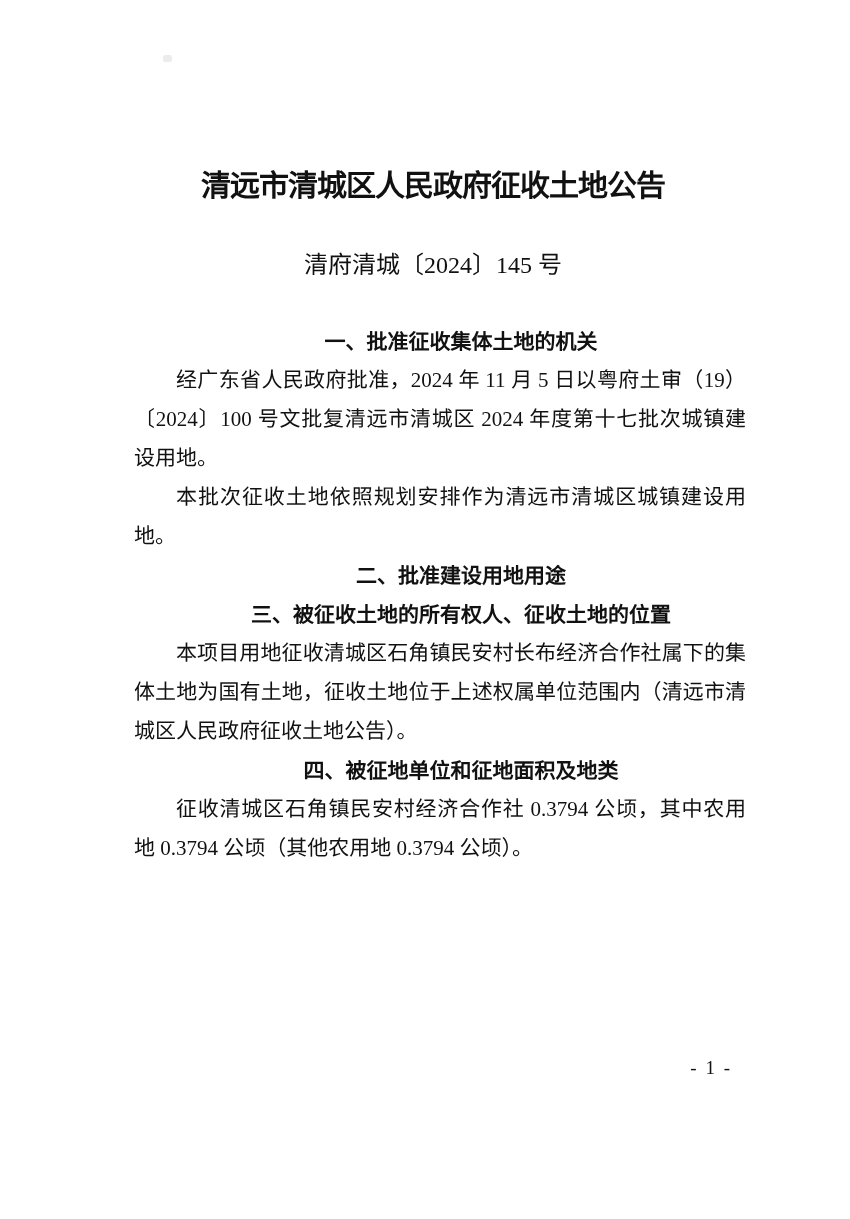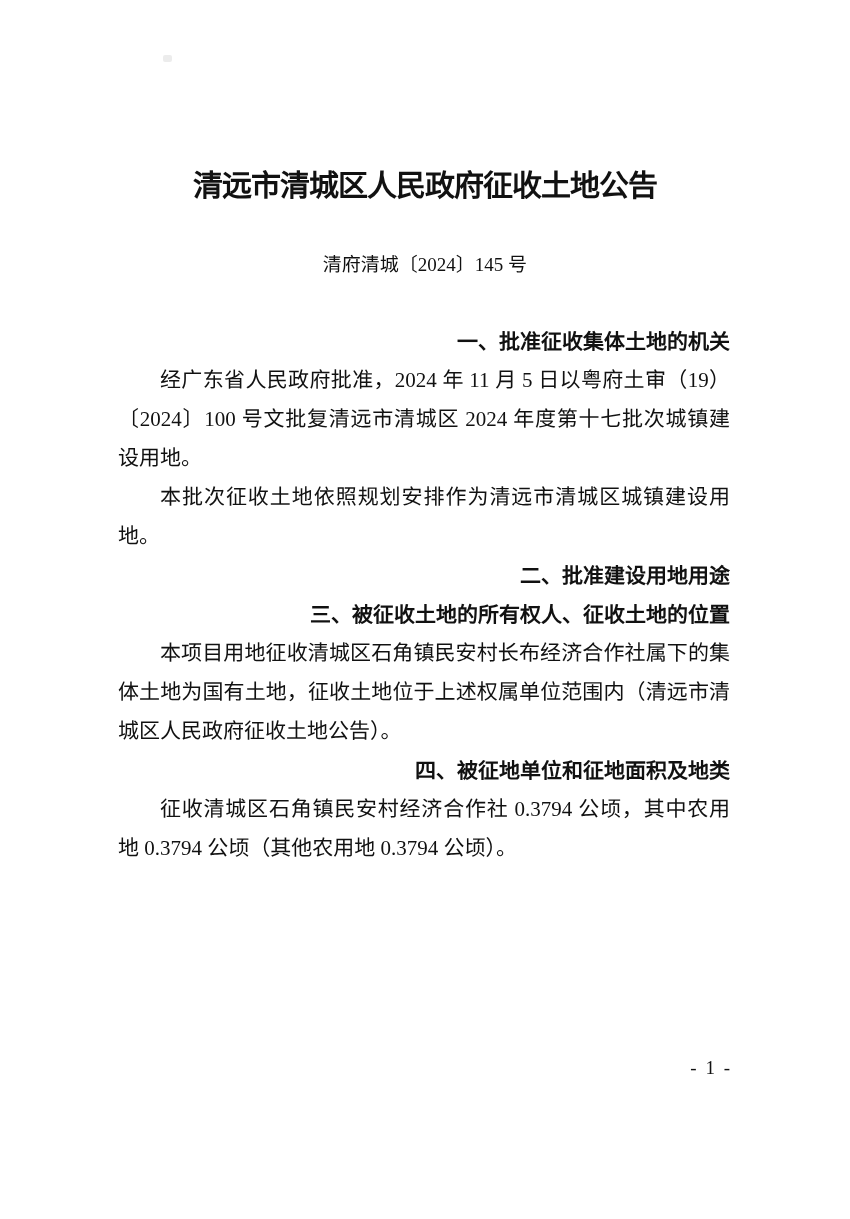--- a/index.html
+++ b/index.html
@@ -12,20 +12,21 @@
     position: relative;
     width: 850px;
     height: 1219px;
     margin: 0 auto;
     background: var(--bg-color, #ffffff);
     color: var(--text-color, #111111);
     box-sizing: border-box;
     padding-top: 166px;
     overflow: hidden;
     font-family: "Liberation Serif", "DejaVu Serif", serif;
+    padding-left: 16px;
   }
   .scan-artifact {
     position: absolute;
     left: 163px;
     top: 55px;
     width: 9px;
     height: 7px;
     background: #ececec;
     border-radius: 2px;
   }
@@ -34,21 +35,21 @@
     text-align: center;
     font-size: 30px;
     line-height: 40px;
     font-weight: 700;
     letter-spacing: -1px;
     font-family: "Liberation Serif", "DejaVu Serif", serif;
   }
   .doc-number {
     margin-top: 48px;
     text-align: center;
-    font-size: 19px;
+    font-size: 24px;
     line-height: 22px;
     font-weight: 400;
   }
   .doc-body {
     margin: 46px 120px 0 118px;
     width: 612px;
     font-size: 21px;
     line-height: 39px;
     text-align: justify;
   }
@@ -57,21 +58,21 @@
     padding: 0;
     text-indent: 2em;
   }
   .para.body-text {
     font-family: "Liberation Serif", "DejaVu Serif", serif;
     font-weight: 400;
   }
   .para.heading {
     font-family: "Liberation Sans", "DejaVu Sans", sans-serif;
     font-weight: 700;
-    text-align: right;
+    text-align: center;
   }
   .page-number {
     position: absolute;
     right: 118px;
     bottom: 140px;
     font-size: 19px;
     letter-spacing: 2px;
     font-family: "Liberation Serif", "DejaVu Serif", serif;
   }
 </style>

